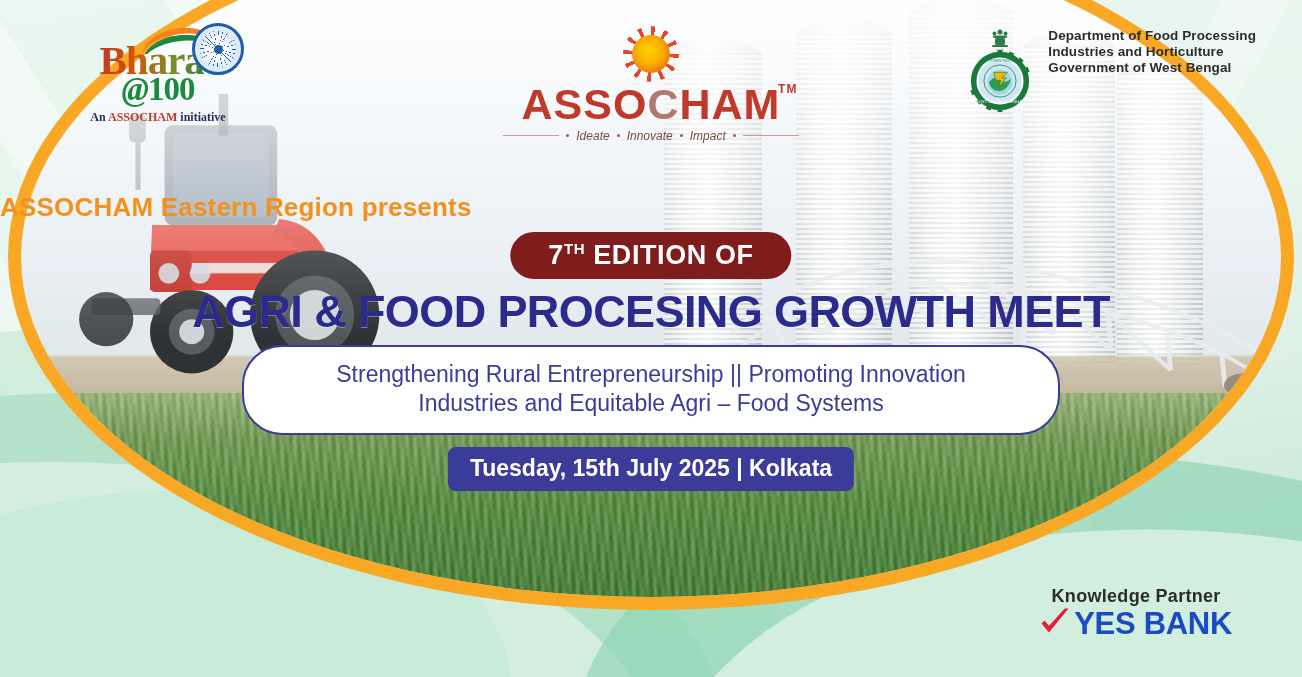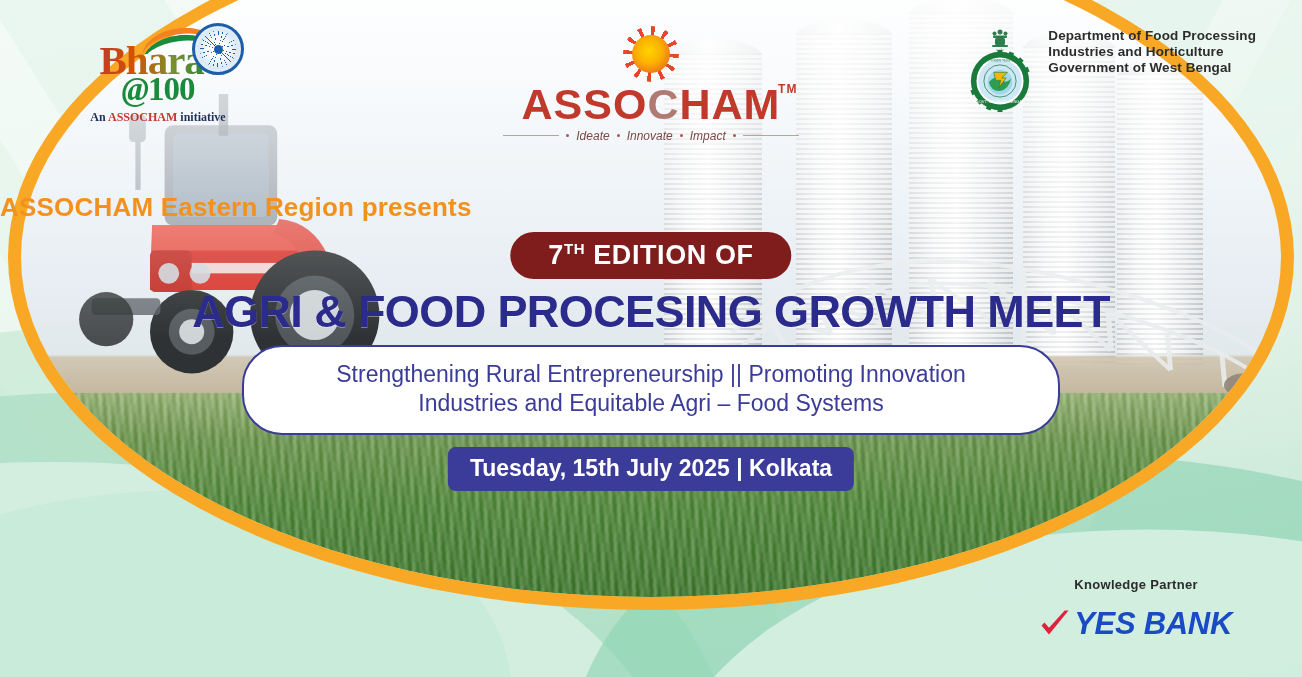--- a/index.html
+++ b/index.html
@@ -153,22 +153,22 @@
   .theme{position:absolute;left:50%;top:345px;transform:translateX(-50%);
      width:818px;box-sizing:border-box;background:#ffffff;border:2px solid #3b3b99;
      border-radius:40px;padding:13px 30px 14px;text-align:center;
      font-size:23px;line-height:1.28;color:#3b3b99;font-weight:500;}
   .datebar{position:absolute;left:50%;top:447px;transform:translateX(-50%);
      background:#3b3b99;color:#ffffff;border-radius:8px;padding:10px 22px 11px;
      font-size:23px;font-weight:700;line-height:1;}
 
   
   .kp{position:absolute;right:70px;bottom:38px;text-align:center;}
-  .kp-label{font-size:13px;font-weight:700;color:#2c2c2c;letter-spacing:.3px;margin-bottom:16px;}
-  .kp-logo{display:flex;align-items:center;justify-content:center;gap:4px;font-style:italic;}
+  .kp-label{font-size:18px;font-weight:700;color:#2c2c2c;letter-spacing:.3px;margin-bottom:1px;}
+  .kp-logo{display:flex;align-items:flex-start;justify-content:center;gap:4px;}
   .kp-check{width:30px;height:28px;}
   .kp-check svg{width:100%;height:100%;}
   .kp-name{font-size:31px;font-weight:800;color:#1a4bc4;letter-spacing:-.3px;line-height:1;}
 </style>
 </head>
 <body>
 
 <div class="banner">
 
   <div class="bg-base"></div>

